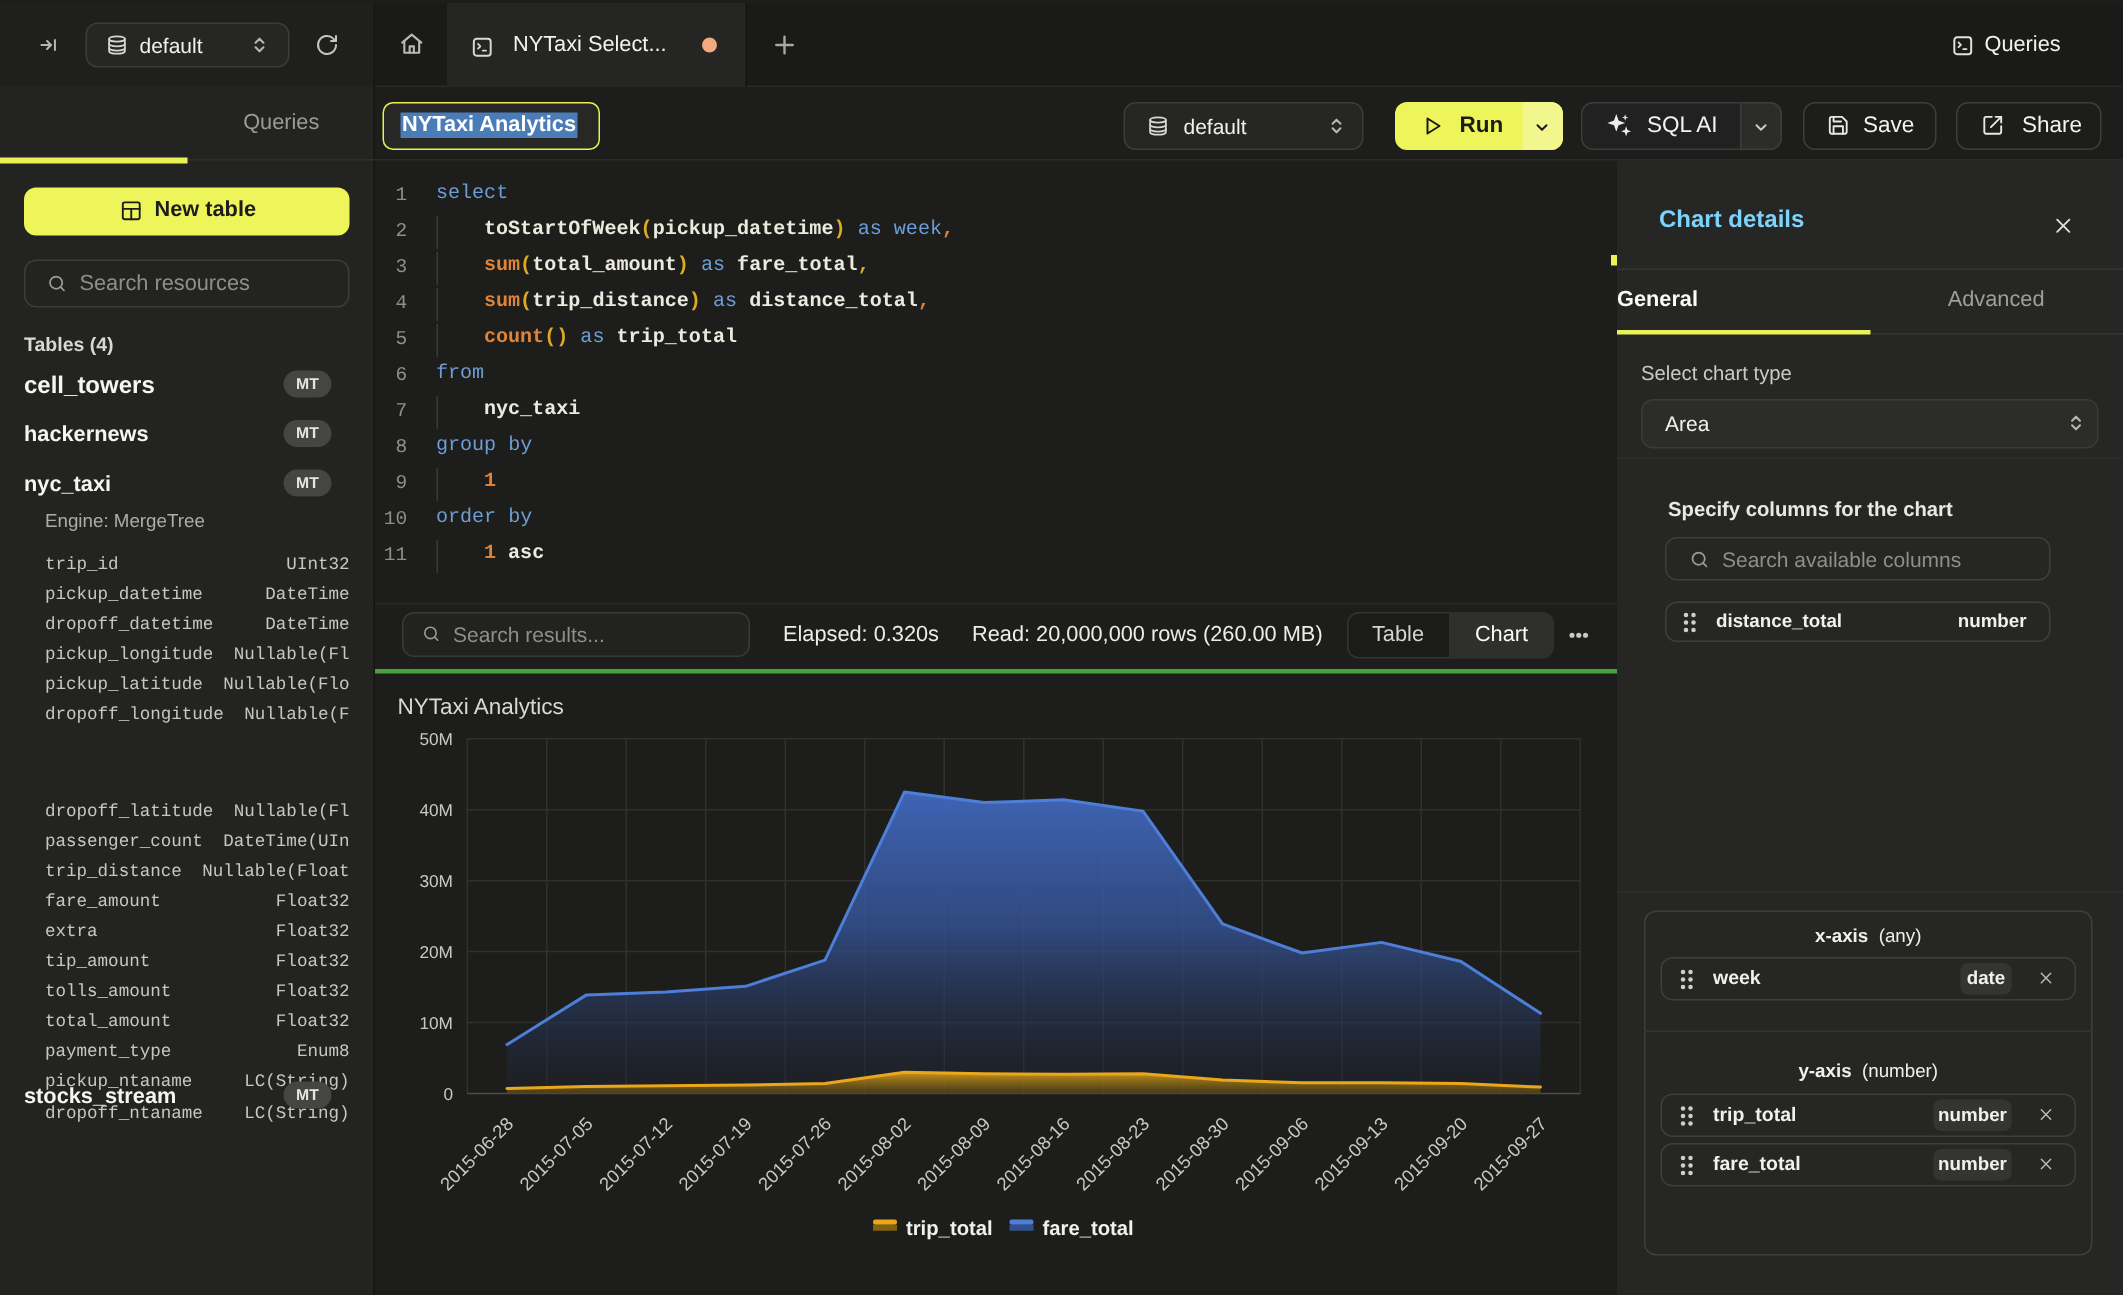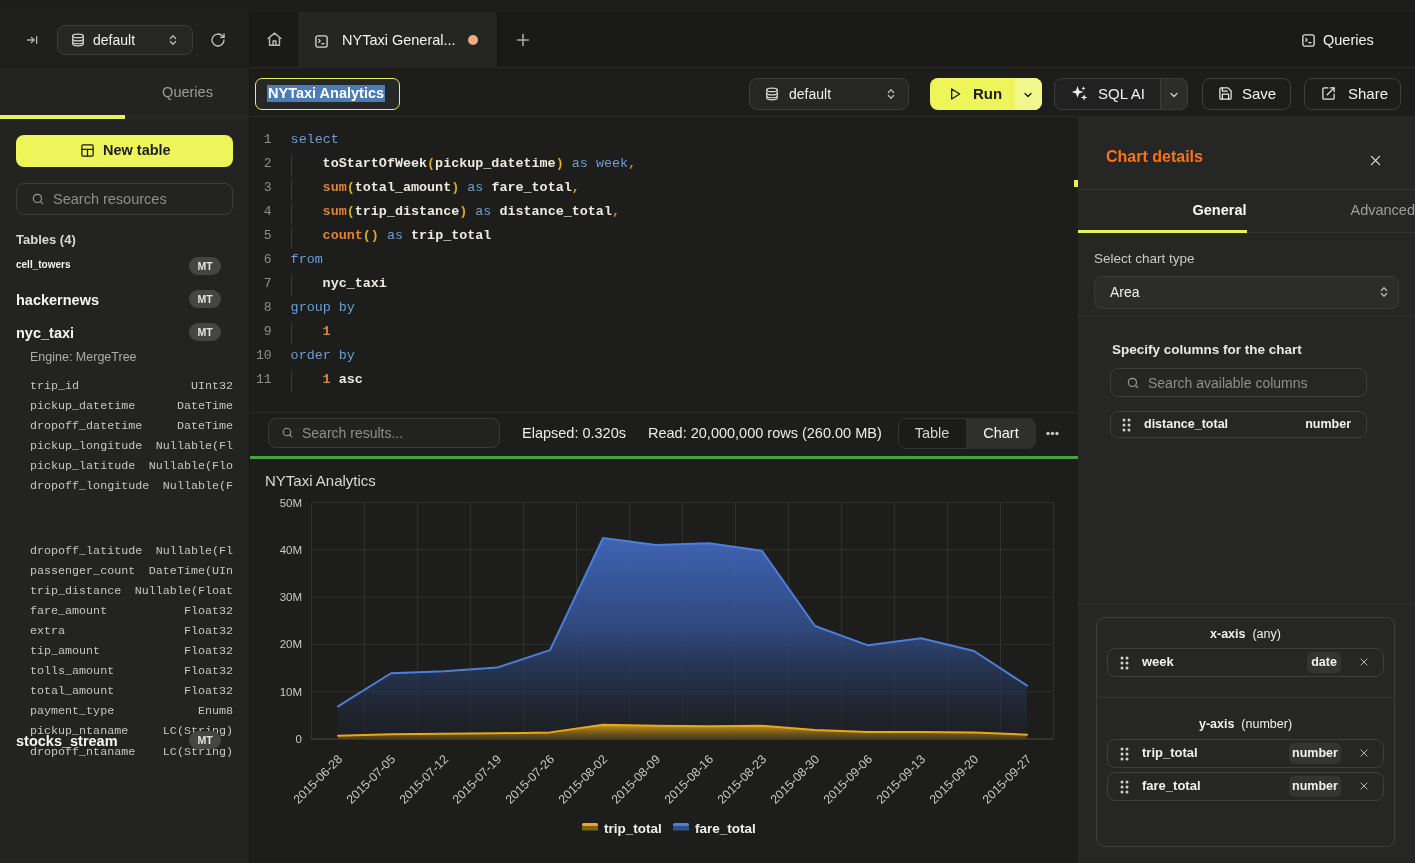--- a/index.html
+++ b/index.html
@@ -4,21 +4,21 @@
 <style>
   * { margin:0; padding:0; box-sizing:border-box; }
   html,body { width:1415px; height:863px; background:#1d1d1b; overflow:hidden;
     font-family:"Liberation Sans", sans-serif; }
   .abs { position:absolute; }
   svg { display:block; }
   .mono { font-family:"Liberation Mono", monospace; }
 </style>
 </head>
 <body>
-<div class="abs" style="left:0;top:12px;width:1415px;height:761px;">
+<div class="abs" style="left:0;top:2px;width:1415px;height:761px;">
 
 <div class="abs" style="left:0;top:0;width:1415px;height:56px;background:#1a1a18;border-bottom:1px solid #2a2a28;"></div>
 <div class="abs" style="left:0;top:0;width:250px;height:56px;background:#1f1f1d;border-right:1px solid #141412;"></div>
 
 <svg class="abs" style="left:26px;top:22px;" width="13" height="12" viewBox="0 0 16 16" fill="none" stroke="#b4b4b2" stroke-width="1.8" stroke-linecap="round" stroke-linejoin="round">
   <path d="M1.5 8h8.5"></path>
       <path d="M6.5 4.5 10 8 6.5 11.5"></path>
       <path d="M13.5 3.5v9"></path>
 </svg>
 
@@ -45,21 +45,21 @@
       <path d="M5 9v11h14V9"></path>
       <path d="M10 20v-6h4v6"></path>
 </svg>
 
 <div class="abs" style="left:298px;top:0;width:200px;height:56px;background:#252523;border-right:1px solid #141412;"></div>
 <svg class="abs" style="left:314px;top:22px;" width="15" height="15" viewBox="0 0 24 24" fill="none" stroke="#d8d8d6" stroke-width="2.1" stroke-linecap="round" stroke-linejoin="round">
   <rect x="3" y="3" width="18" height="18" rx="3"></rect>
       <path d="m7.5 8.5 2.5 2.5-2.5 2.5" stroke-width="1.9"></path>
       <path d="M12.5 15.5H16" stroke-width="1.9"></path>
 </svg>
-<div class="abs" style="left:342px;top:20px;font-size:14.5px;font-weight:500;color:#f2f2f0;">NYTaxi General...</div>
+<div class="abs" style="left:342px;top:20px;font-size:14.5px;font-weight:500;color:#f2f2f0;">NYTaxi Select...</div>
 <div class="abs" style="left:468px;top:23px;width:10px;height:10px;border-radius:50%;background:#f0a981;"></div>
 
 <svg class="abs" style="left:515px;top:20px;" width="16" height="16" viewBox="0 0 16 16" fill="none" stroke="#a8a8a6" stroke-width="1.6" stroke-linecap="round">
   <path d="M8 2.5v11"></path>
       <path d="M2.5 8h11"></path>
 </svg>
 
 <svg class="abs" style="left:1301px;top:21px;" width="15" height="15" viewBox="0 0 24 24" fill="none" stroke="#e2e2e0" stroke-width="2.1" stroke-linecap="round" stroke-linejoin="round">
   <rect x="3" y="3" width="18" height="18" rx="3"></rect>
       <path d="m7.5 8.5 2.5 2.5-2.5 2.5" stroke-width="1.9"></path>
@@ -138,21 +138,21 @@
 
 <div class="abs" style="left:16px;top:171px;width:217px;height:32px;border:1px solid #3c3c3a;border-radius:8px;"></div>
 <svg class="abs" style="left:31px;top:180px;" width="14" height="14" viewBox="0 0 24 24" fill="none" stroke="#9a9a98" stroke-width="2" stroke-linecap="round">
   <circle cx="11" cy="11" r="7"></circle>
       <path d="m20 20-3.5-3.5"></path>
 </svg>
 <div class="abs" style="left:53px;top:179px;font-size:14.5px;color:#8e8e8c;">Search resources</div>
 
 <div class="abs" style="left:16px;top:220px;font-size:13px;font-weight:700;color:#d8d8d6;">Tables (4)</div>
 
-<div class="abs" style="left:16px;top:247px;font-size:10px;font-weight:600;color:#f5f5f3;">cell_towers</div>
+<div class="abs" style="left:16px;top:247px;font-size:16px;font-weight:600;color:#f5f5f3;">cell_towers</div>
 <div class="abs" style="left:189px;top:245px;width:32px;height:18px;background:#454543;border-radius:9px;text-align:center;line-height:18px;font-size:10.5px;font-weight:700;color:#e4e4e2;">MT</div>
 <div class="abs" style="left:16px;top:280px;font-size:14.5px;font-weight:600;color:#f5f5f3;">hackernews</div>
 <div class="abs" style="left:189px;top:278px;width:32px;height:18px;background:#454543;border-radius:9px;text-align:center;line-height:18px;font-size:10.5px;font-weight:700;color:#e4e4e2;">MT</div>
 <div class="abs" style="left:16px;top:313px;font-size:14.5px;font-weight:600;color:#f5f5f3;">nyc_taxi</div>
 <div class="abs" style="left:189px;top:311px;width:32px;height:18px;background:#454543;border-radius:9px;text-align:center;line-height:18px;font-size:10.5px;font-weight:700;color:#e4e4e2;">MT</div>
 
 <div class="abs" style="left:30px;top:338px;font-size:12.5px;color:#acacaa;">Engine: MergeTree</div>
 
 <div id="cols" class="abs mono" style="left:30px;top:364px;width:203px;font-size:11.7px;line-height:20.1px;color:#c6c6c4;font-weight:500;">
       <div style="display:flex;justify-content:space-between;">
@@ -345,27 +345,27 @@
         <rect x="332" y="364" width="16" height="3.5" rx="1.5" fill="#eaa71b"></rect>
         <rect x="332" y="367.5" width="16" height="4" fill="#7d6212"></rect>
         <text x="354" y="374" font-size="13.5" font-weight="600" fill="#f0f0ee">trip_total</text>
         <rect x="423" y="364" width="16" height="3.5" rx="1.5" fill="#4d7fd9"></rect>
         <rect x="423" y="367.5" width="16" height="4" fill="#32508c"></rect>
         <text x="445" y="374" font-size="13.5" font-weight="600" fill="#f0f0ee">fare_total</text>
       </svg>
     </div>
 
 <div id="rpanel" class="abs" style="left:1078px;top:105px;width:337px;height:758px;background:#262624;">
-      <div class="abs" style="left:28px;top:31px;font-size:16px;font-weight:700;color:#f97316;">Chart details</div>
+      <div class="abs" style="left:28px;top:31px;font-size:16px;font-weight:700;color:#7dd3fc;">Chart details</div>
       <svg class="abs" style="left:291px;top:37px;" width="13" height="13" viewBox="0 0 16 16" stroke="#e0e0de" stroke-width="1.5" stroke-linecap="round">
         <path d="M3 3l10 10M13 3L3 13"></path>
       </svg>
       <div class="abs" style="left:0;top:71.5px;width:337px;height:1px;background:#343432;"></div>
-      <div class="abs" style="left:0;top:72px;width:168.5px;height:43px;text-align:right;line-height:43px;font-size:14.5px;font-weight:600;color:#fafaf8;">General</div>
-      <div class="abs" style="left:168.5px;top:72px;width:168.5px;height:43px;text-align:right;line-height:43px;font-size:14.5px;color:#9e9e9c;">Advanced</div>
+      <div class="abs" style="left:0;top:72px;width:168.5px;height:43px;text-align:left;line-height:43px;font-size:14.5px;font-weight:600;color:#fafaf8;">General</div>
+      <div class="abs" style="left:168.5px;top:72px;width:168.5px;height:43px;text-align:center;line-height:43px;font-size:14.5px;color:#9e9e9c;">Advanced</div>
       <div class="abs" style="left:0;top:114.5px;width:337px;height:1px;background:#343432;"></div>
       <div class="abs" style="left:0;top:112.5px;width:168.5px;height:3px;background:#e8f155;"></div>
       <div class="abs" style="left:16px;top:134px;font-size:13.5px;color:#c9c9c7;">Select chart type</div>
       <div class="abs" style="left:16px;top:159px;width:305px;height:33px;background:#2c2c2a;border:1px solid #3a3a38;border-radius:8px;"></div>
       <div class="abs" style="left:32px;top:167px;font-size:14px;color:#f0f0ee;">Area</div>
       <svg class="abs" style="left:299px;top:168px;" width="14" height="14" viewBox="0 0 16 16" fill="none" stroke="#b4b4b2" stroke-width="1.6" stroke-linecap="round" stroke-linejoin="round">
         <path d="M5 6.2 8 3.2 11 6.2"></path>
         <path d="M5 9.8 8 12.8 11 9.8"></path>
       </svg>
       <div class="abs" style="left:0;top:197.5px;width:337px;height:1px;background:#2f2f2d;"></div>

